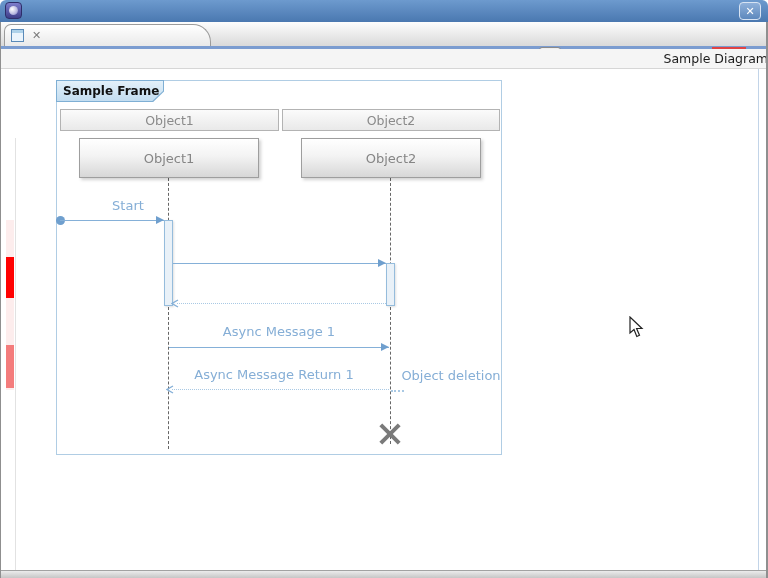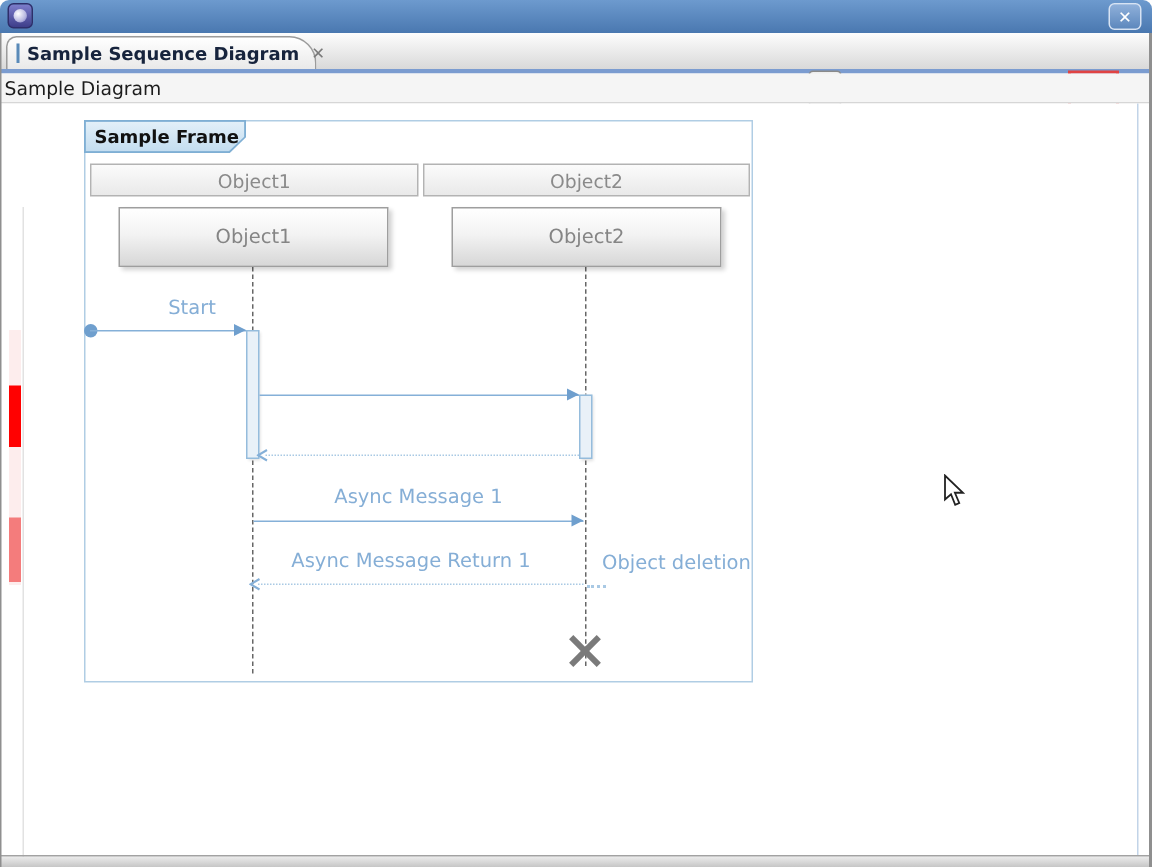--- a/index.html
+++ b/index.html
@@ -36,21 +36,21 @@
     background:linear-gradient(#efefef,#d2d2d2); }
   .red-box { position:absolute; left:712px; top:25px; width:34px; height:27px;
     border:2px solid #e04343; pointer-events:none; }
   .chevron { position:absolute; left:748px; top:33px; width:0; height:0;
     border-left:5px solid transparent; border-right:5px solid transparent;
     border-top:6px solid #3f3f3f; }
 
   .breadcrumb { position:absolute; left:0; top:49px; width:768px; height:20px;
     background:#f5f5f5; border-bottom:1px solid #d6d6d6;
     display:flex; align-items:center; padding-left:3px;
-    font-size:12.5px; color:#1c1c1c; }
+    font-size:12.5px; color:#1c1c1c;justify-content:flex-end; }
 
   .canvas { position:absolute; left:0; top:69px; width:768px; height:501px; background:#fff; }
 
   .statusbar { position:absolute; left:0; top:570px; width:768px; height:8px;
     background:linear-gradient(#ececec,#c6c6c6); border-top:1px solid #a2a2a2; }
 
   .edge { position:absolute; pointer-events:none; }
 
   
   .ruler-line { position:absolute; left:15px; top:69px; width:1px; height:501px; background:#e2e2e2; }
@@ -98,21 +98,20 @@
   <div class="titlebar">
     <div class="eclipse-logo"></div>
     <div class="win-close">✕</div>
   </div>
 
   <div class="tabbar">
     <div class="tab">
       <span class="editor-icon">
           <i></i>
         </span>
-      <span class="tab-label">Sample Sequence Diagram</span>
       <span class="tab-close">✕</span>
     </div>
 
     <div class="toolbtn" style="left:512px">
       <svg width="18" height="18" viewBox="0 0 18 18">
         <rect x="4" y="8.5" width="10" height="7" fill="#f0d890" stroke="#8a6914"></rect>
         <polygon points="1,9 9,1.5 17,9" fill="#d9a73e" stroke="#7a5c12"></polygon>
         <rect x="7.2" y="11" width="3.4" height="4.5" fill="#4a78b0"></rect>
       </svg>
     </div>

